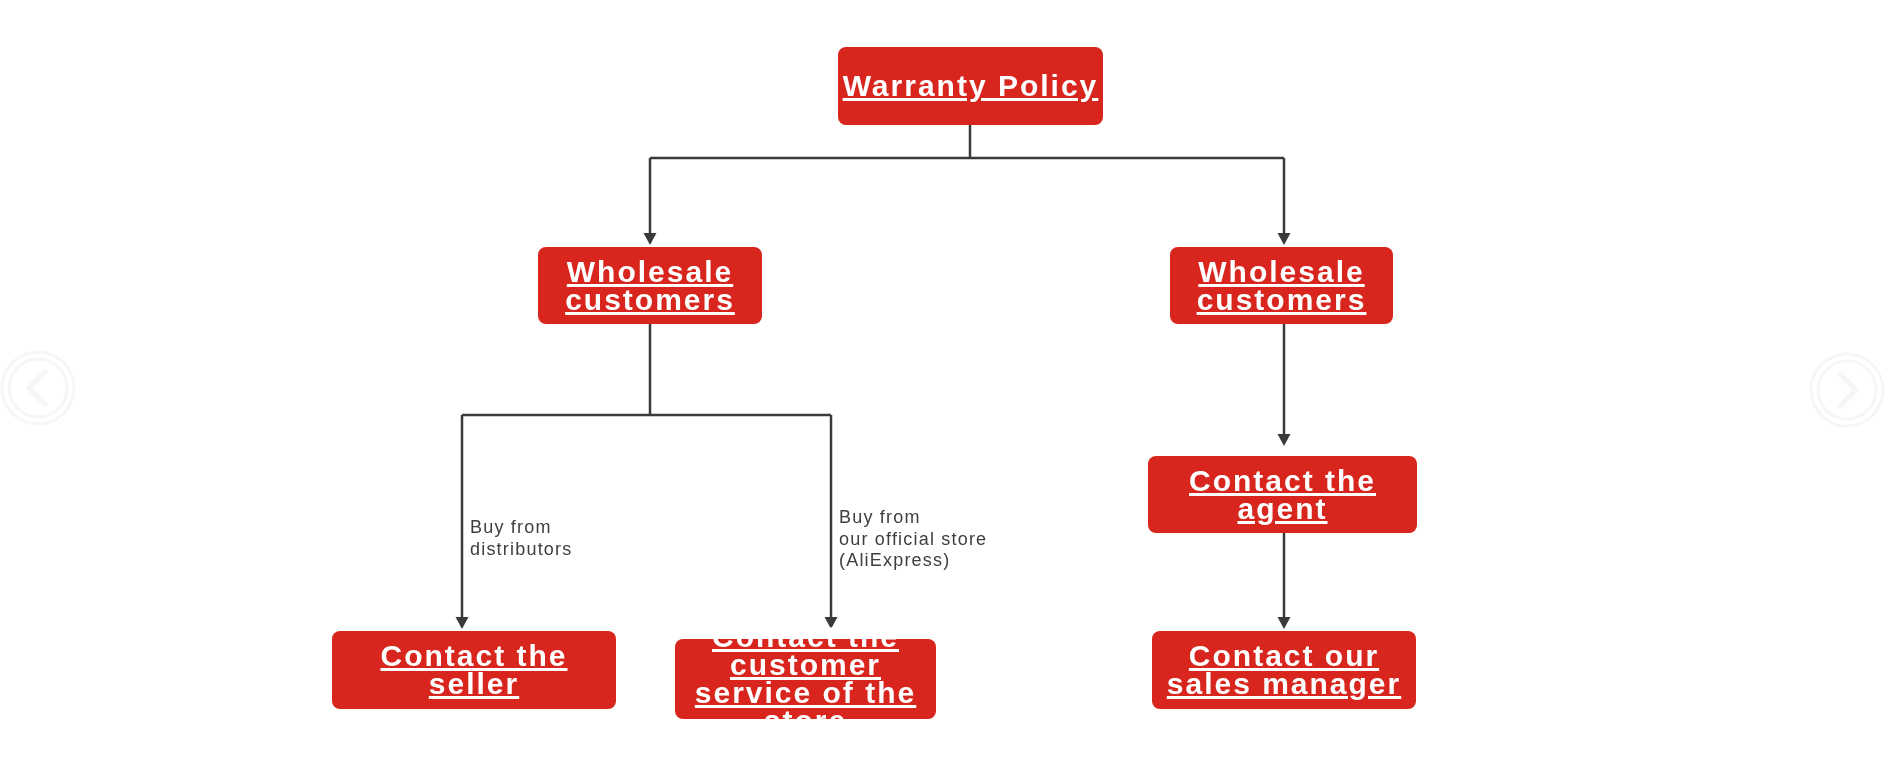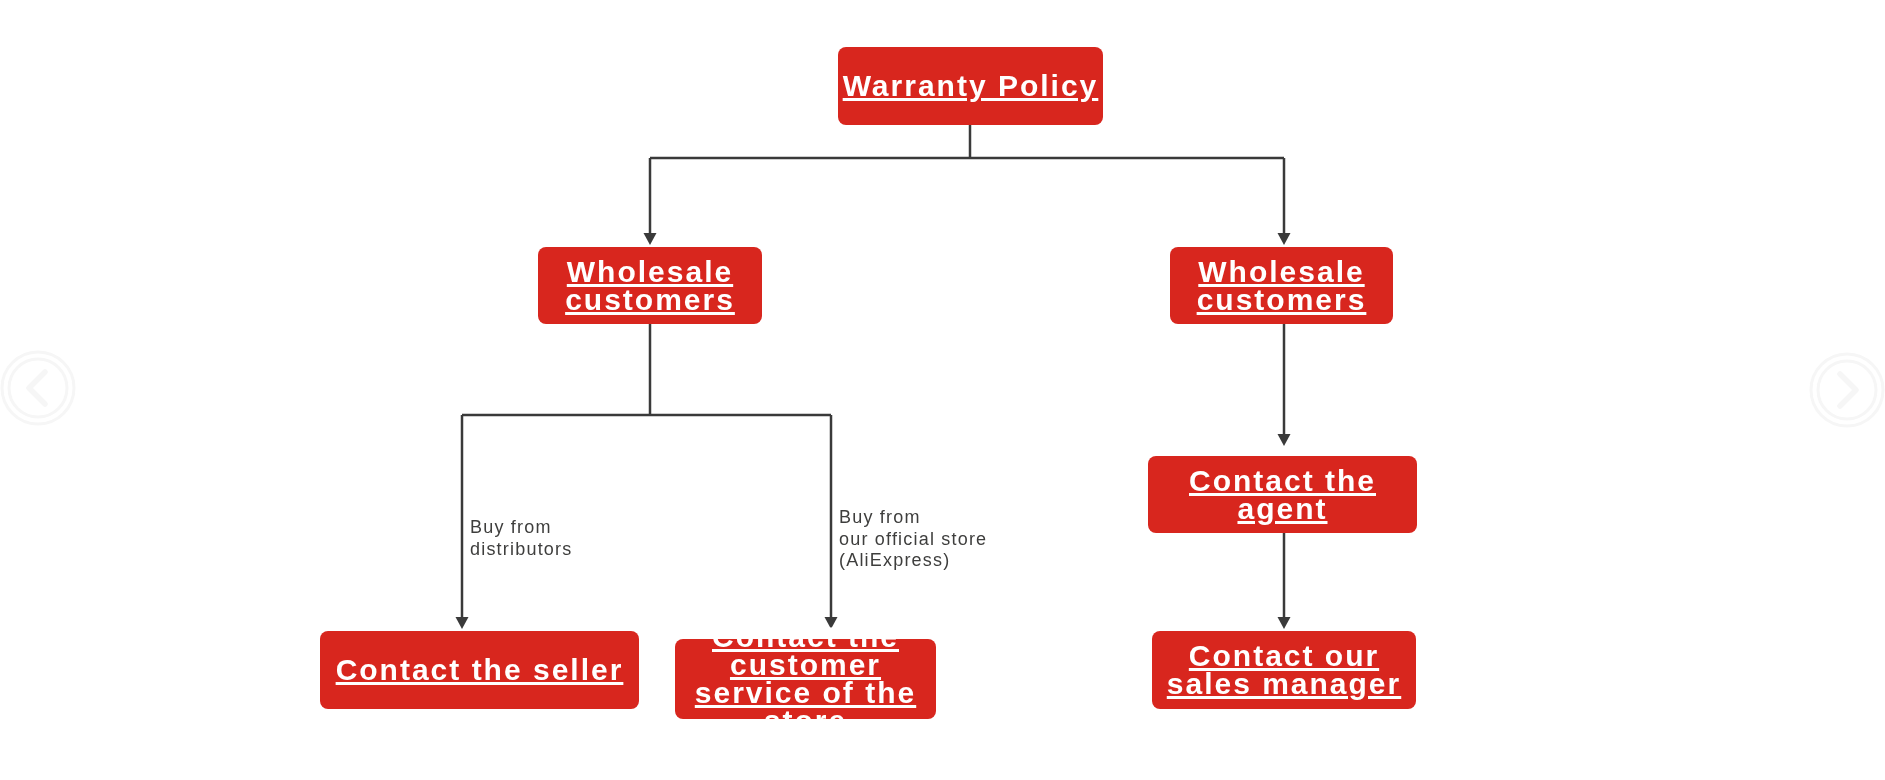--- a/index.html
+++ b/index.html
@@ -48,21 +48,21 @@
   .carousel-btn{
     position:absolute;
     z-index:3;
     width:80px;height:80px;
     background:transparent;border:none;cursor:pointer;padding:0;
   }
   #node-warranty {left:838px; top:47px;  width:265px; height:78px;}
   #node-terminal {left:538px; top:247px; width:224px; height:77px;}
   #node-wholesale{left:1170px;top:247px; width:223px; height:77px;}
   #node-agent    {left:1148px;top:448px; width:269px; height:77px;margin-top:8px;}
-  #node-seller   {left:320px; top:631px; width:319px; height:78px;}
+  #node-seller   {left:332px; top:631px; width:284px; height:78px;}
   #node-service  {left:675px; top:631px; width:261px; height:80px;margin-top:8px;}
   #node-manager  {left:1152px;top:631px; width:264px; height:78px;}
   #label-distributors {left:470px; top:517px;}
   #label-official     {left:839px; top:507px;}
   #carousel-prev{left:-2px; top:348px;}
   #carousel-next{left:1807px; top:350px;}
 </style>
 </head>
 <body>
 

